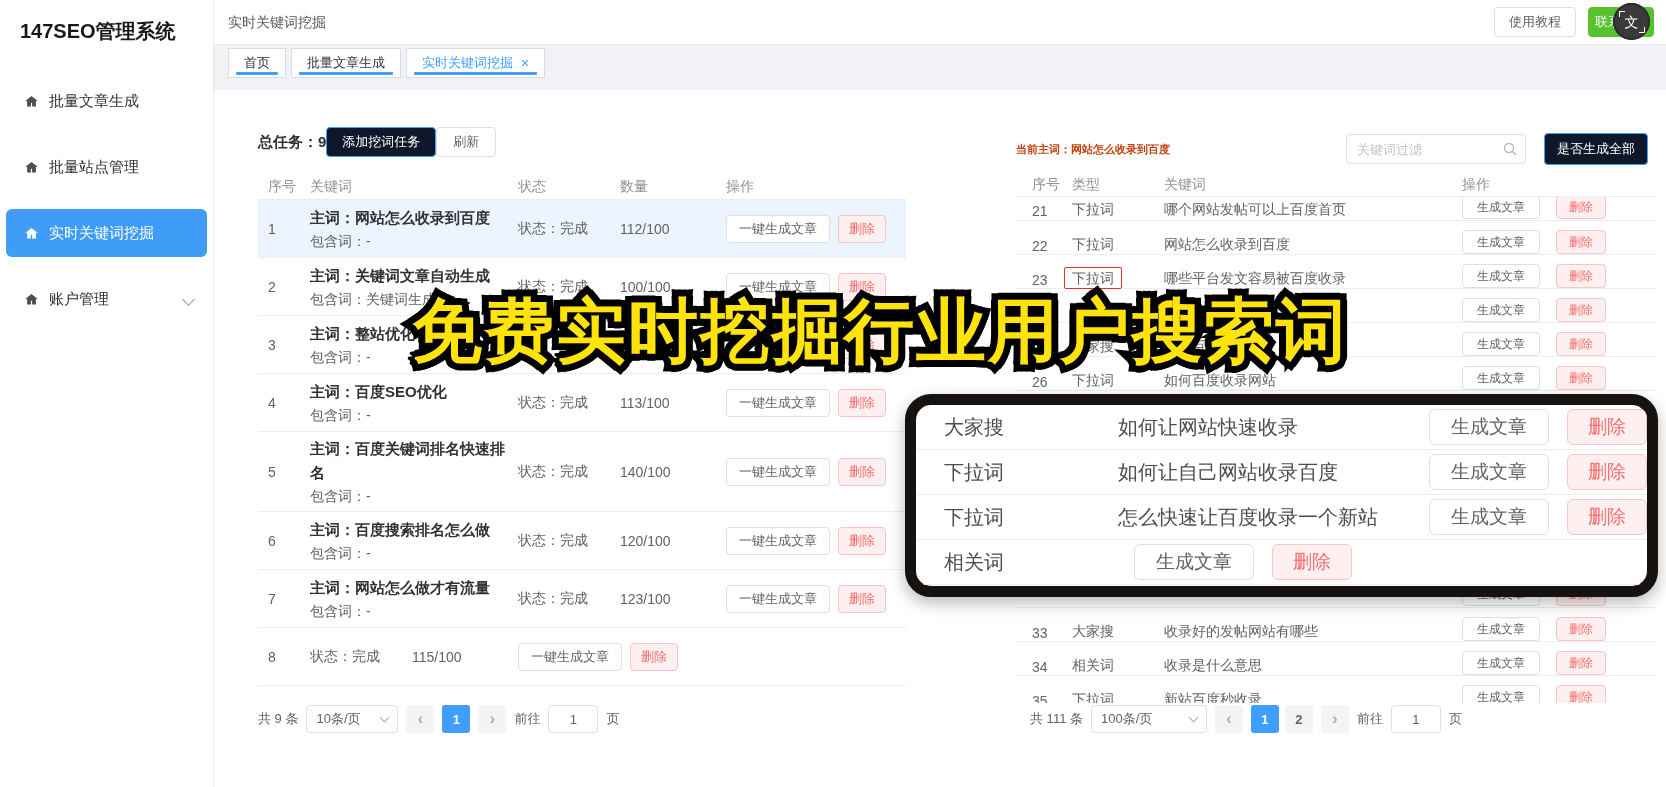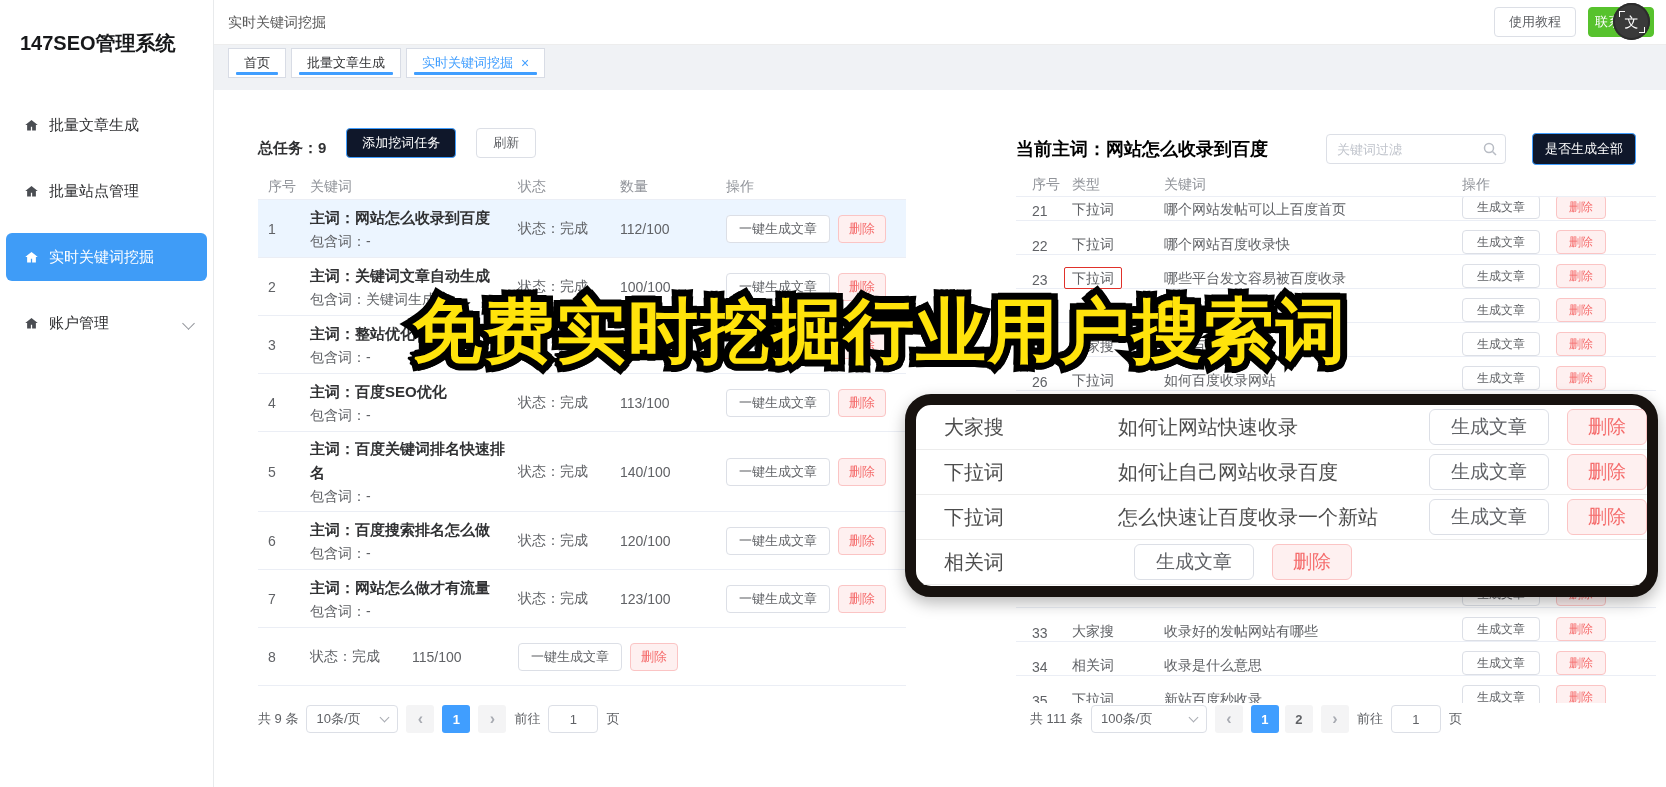--- a/index.html
+++ b/index.html
@@ -2,21 +2,21 @@
 <html><head>
 <meta charset="utf-8">
 <style>
   *{box-sizing:border-box;margin:0;padding:0}
   html,body{width:1666px;height:787px}
   body{position:relative;overflow:hidden;background:#fff;
        font-family:"Liberation Sans","DejaVu Sans",sans-serif;color:#303133;font-size:14px}
 
   
   .sidebar{position:absolute;left:0;top:0;width:214px;height:787px;background:#fff;border-right:1px solid #e8eaec}
-  .logo{padding:30px 20px;font-size:20px;font-weight:800;color:#17181a;white-space:nowrap}
+  .logo{padding:18px 20px;font-size:20px;font-weight:800;color:#17181a;white-space:nowrap}
   .menu{padding-top:14px}
   .mi{display:flex;align-items:center;gap:10px;height:48px;margin:0 6px 18px;padding-left:18px;
       font-size:15px;color:#303133;border-radius:6px;cursor:pointer}
   .mi svg{fill:#4a4d52;flex:0 0 auto}
   .mi.active{background:#3f9cf7;color:#fff}
   .mi.active svg{fill:#fff}
   .mi-chev{display:none;margin-left:auto;margin-right:14px;width:9px;height:9px;
            border-right:1.6px solid #909399;border-bottom:1.6px solid #909399;transform:rotate(45deg)}
   .mi.has-chev .mi-chev{display:block}
 
@@ -42,21 +42,21 @@
   .tab{height:30px;display:inline-flex;align-items:center;padding:0 15px;background:#fff;
        border:1px solid #d8dce5;font-size:13px;color:#303133;position:relative;margin-right:5px;cursor:pointer}
   .tab::after{content:"";position:absolute;left:7px;right:7px;bottom:2px;height:3px;background:#409eff;border-radius:1px}
   .tab.active{color:#409eff}
   .tab-close{display:none;margin-left:8px;font-size:14px;color:#409eff}
   .tab.closable .tab-close{display:inline}
   .card{position:absolute;left:0;top:45px;width:1452px;height:697px;background:#fff}
 
   
   .left-panel{position:absolute;left:44px;top:36px;width:648px}
-  .lp-toolbar{display:flex;align-items:flex-end;gap:20px;height:32px}
+  .lp-toolbar{display:flex;align-items:center;gap:0;height:32px}
   .lp-total{font-size:15px;font-weight:bold;color:#303133}
   .lp-add{height:30px;padding:0 15px;font-size:13px}
   .lp-refresh{height:30px;padding:0 16px;font-size:13px}
   .lhead{display:flex;align-items:center;height:26px;margin-top:16px;border-bottom:1px solid #ebeef5;
          color:#909399;font-size:14px}
   .lc-num{width:52px;padding-left:10px}
   .lc-kw{width:208px}
   .lc-st{width:102px}
   .lc-qty{width:106px}
   .lc-act{flex:1;display:flex;gap:8px;align-items:center}
@@ -82,27 +82,27 @@
           background:#f4f4f5;border-radius:3px;color:#606266;font-weight:bold;cursor:pointer}
   .pg-arrow{color:#a8abb2;font-size:16px;font-weight:bold}
   .pg-pages{display:inline-flex;gap:6px}
   .pg-num.active{background:#409eff;color:#fff}
   .pg-input{width:50px;height:28px;border:1px solid #dcdfe6;border-radius:4px;text-align:center;
             font-size:13px;color:#606266;font-family:inherit}
 
   
   .right-panel{position:absolute;left:802px;top:43px;width:640px;height:654px}
   .rp-head{display:flex;align-items:center}
-  .rp-title{font-weight:bold;font-size:18px;color:#000000}
-  .rp-filter-wrap{margin-left:auto;margin-right:26px;position:relative}
+  .rp-title{font-weight:bold;font-size:11px;color:#c2410c}
+  .rp-filter-wrap{margin-left:auto;margin-right:18px;position:relative}
   .rp-filter{width:180px;height:30px;border:1px solid #dcdfe6;border-radius:4px;padding:0 28px 0 10px;
              font-size:13px;color:#606266;font-family:inherit}
   .rp-filter::placeholder{color:#c0c4cc}
   .rp-search-icon{position:absolute;right:8px;top:7px}
-  .rp-genall{height:16px;padding:15px 12px;font-size:13px;margin-right:20px}
+  .rp-genall{height:16px;padding:15px 12px;font-size:13px;margin-right:8px}
   .rhead{position:absolute;left:0;top:40px;width:100%;display:flex;align-items:center;height:24px;
          color:#909399;font-size:14px;border-bottom:1px solid #ebeef5}
   .rc-num{width:56px;padding-left:16px}
   .rc-type{width:92px}
   .rc-kw{flex:1}
   .rc-act{width:194px;display:flex;align-items:center;gap:16px}
   .rp-body{position:absolute;left:0;top:64px;width:100%;height:506px;overflow:hidden}
   .rrow{display:flex;align-items:flex-end;height:34px;border-bottom:1px solid #ebeef5;color:#606266;font-size:14px}
   .rrow.clipped{height:24px;overflow:hidden;align-items:flex-end;padding-bottom:1px}
   .rrow.peek{height:28px;margin-top:189px;overflow:hidden;align-items:flex-end;padding-bottom:1px}
@@ -377,21 +377,21 @@
     <div class="rc-kw">哪个网站发帖可以上百度首页</div>
     <div class="rc-act">
       <button class="btn rbtn-gen">生成文章</button>
       <button class="btn btn-danger-soft rbtn-del">删除</button>
     </div>
   </div>
 
   <div class="rrow">
     <div class="rc-num">22</div>
     <div class="rc-type"><span>下拉词</span></div>
-    <div class="rc-kw">哪个网站百度收录快</div>
+    <div class="rc-kw">网站怎么收录到百度</div>
     <div class="rc-act">
       <button class="btn rbtn-gen">生成文章</button>
       <button class="btn btn-danger-soft rbtn-del">删除</button>
     </div>
   </div>
 
   <div class="rrow">
     <div class="rc-num">23</div>
     <div class="rc-type"><span class="boxed">下拉词</span></div>
     <div class="rc-kw">哪些平台发文容易被百度收录</div>

